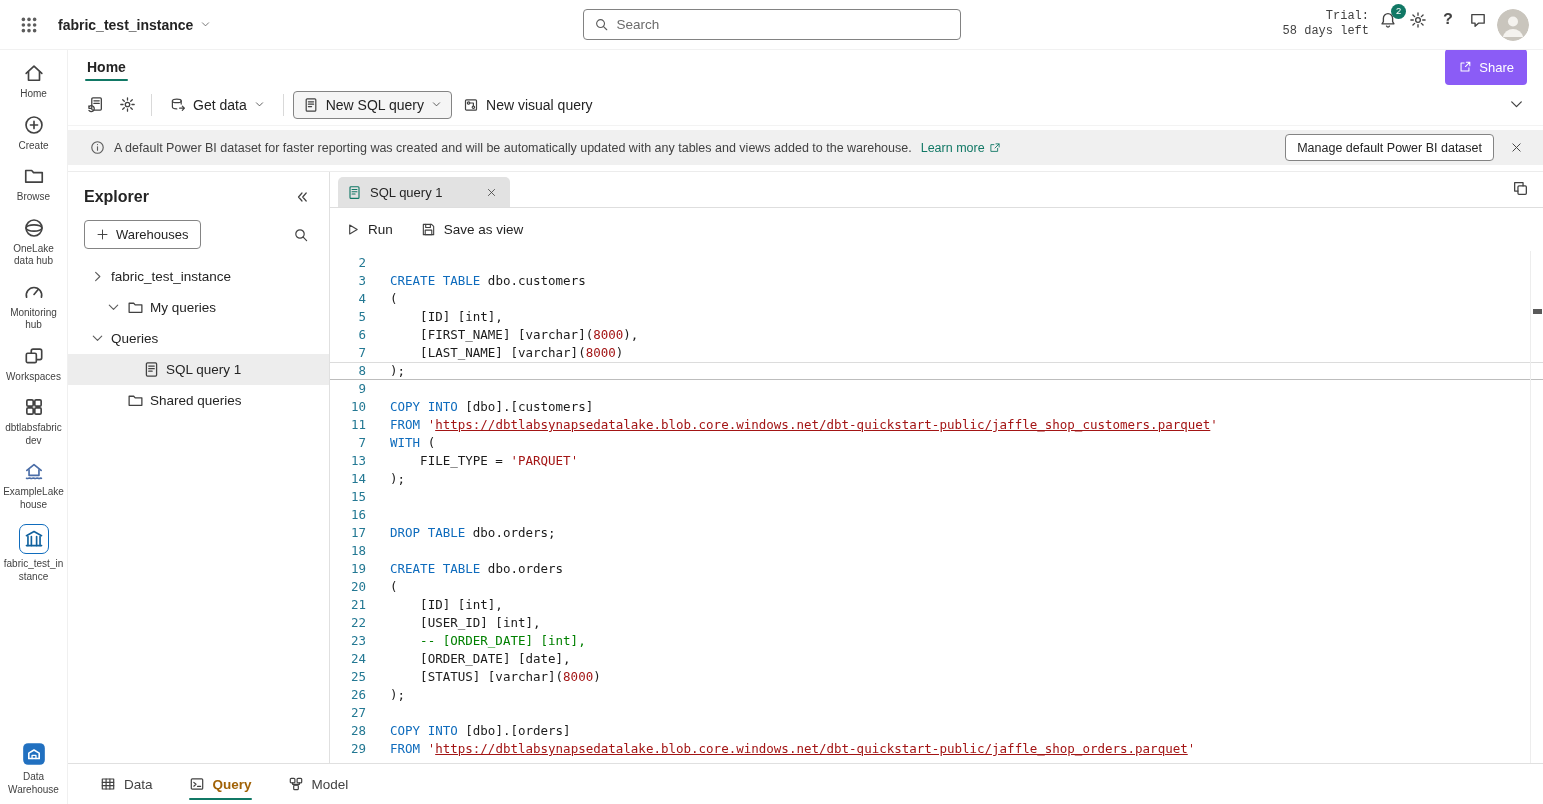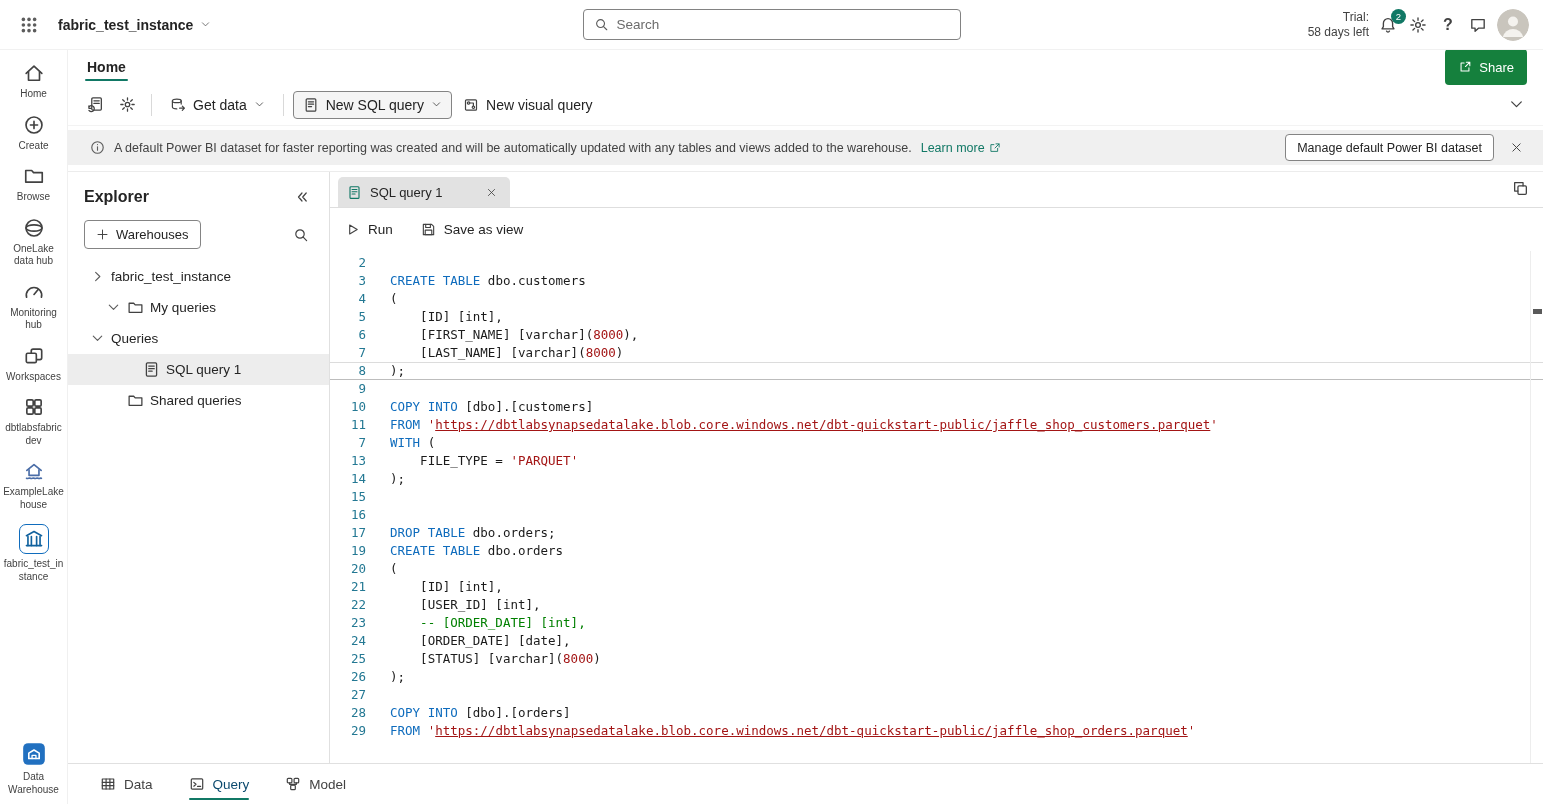--- a/index.html
+++ b/index.html
@@ -15,21 +15,21 @@
   
   .topbar { height:50px; flex:0 0 auto; display:flex; align-items:center; padding:0 14px; gap:14px; position:relative; border-bottom:1px solid #f1f1f1; }
   .waffle-btn { width:30px; height:30px; display:flex; align-items:center; justify-content:center; cursor:pointer; }
   .waffle-btn .ic { width:18px; height:18px; color:#5c5c5c; }
   .app-title { display:flex; align-items:center; gap:7px; font-size:14px; font-weight:700; cursor:pointer; }
   .app-title .ic { color:#5c5c5c; }
   .search-box { position:absolute; left:50%; transform:translateX(-50%); top:9px; width:378px; height:31px; border:1px solid #828282; border-radius:4px; display:flex; align-items:center; gap:8px; padding:0 10px; background:#fff; }
   .search-box .ic { width:15px; height:15px; color:#5c5c5c; }
   .search-input { border:none; outline:none; flex:1; font-size:13.5px; font-family:inherit; color:#242424; background:transparent; }
   .search-input::placeholder { color:#6b6b6b; }
-  .top-right { margin-left:auto; display:flex; align-items:center; gap:8px; }
+  .top-right { margin-left:auto; display:flex; gap:8px;font-family:Liberation Mono, monospace; }
   .trial { text-align:right; font-size:12px; color:#424242; line-height:15px; cursor:pointer; }
   .icon-btn { width:22px; height:22px; display:flex; align-items:center; justify-content:center; cursor:pointer; position:relative; }
   .icon-btn .ic { width:18px; height:18px; }
   .badge { position:absolute; top:-5px; right:-7px; min-width:15px; height:15px; border-radius:8px; background:#117865; color:#fff; font-size:9.5px; display:flex; align-items:center; justify-content:center; padding:0 3px; }
   .qmark { font-size:16px; font-weight:700; color:#424242; line-height:1; }
   .avatar { width:32px; height:32px; border-radius:50%; overflow:hidden; cursor:pointer; }
 
   
   .lower { flex:1; display:flex; min-height:0; }
   .rail { width:68px; flex:0 0 auto; display:flex; flex-direction:column; align-items:center; padding:12px 0 8px; border-right:1px solid #f0f0f0; }
@@ -42,21 +42,21 @@
   .ic[data-name="lakehouse-icon"] { color:#4a6da7; }
   .ic[data-name="warehouse-icon"] { color:#11629e; }
   .ic[data-name="data-warehouse-icon"] { width:26px; height:26px; }
 
   .right-col { flex:1; display:flex; flex-direction:column; min-width:0; }
 
   
   .ribbon-row { height:34px; flex:0 0 auto; display:flex; align-items:center; padding:0 16px; }
   .home-tab { font-size:14px; font-weight:700; position:relative; padding:7px 3px; cursor:pointer; }
   .home-tab::after { content:""; position:absolute; left:1px; right:1px; bottom:1px; height:2.5px; border-radius:2px; background:#117865; }
-  .share-btn { margin-left:auto; display:flex; align-items:center; gap:7px; background:#15803d; color:#fff; border:none; border-radius:4px; height:35px; padding:18px 13px; font-size:13px; font-family:inherit; cursor:pointer; }
+  .share-btn { margin-left:auto; display:flex; align-items:center; gap:7px; background:#8b5cf6; color:#fff; border:none; border-radius:4px; height:35px; padding:18px 13px; font-size:13px; font-family:inherit; cursor:pointer; }
   .share-btn .ic { width:14px; height:14px; color:#fff; }
 
   
   .toolbar-row { height:42px; flex:0 0 auto; display:flex; align-items:center; padding:0 12px; gap:2px; border-bottom:1px solid #f3f3f3; }
   .tb-icon-btn { width:30px; height:30px; display:flex; align-items:center; justify-content:center; cursor:pointer; border-radius:4px; }
   .tb-icon-btn .ic { width:17px; height:17px; }
   .tb-sep { width:1px; height:22px; background:#d9d9d9; margin:0 7px; }
   .tb-btn { display:flex; align-items:center; gap:7px; font-size:14px; padding:5px 9px; border-radius:4px; cursor:pointer; white-space:nowrap; }
   .tb-btn.boxed { border:1px solid #848484; background:#f5f5f5; }
   .tb-btn .chev { width:11px; height:11px; }
@@ -112,21 +112,21 @@
   .tk-u { color:#a31515; text-decoration:underline; }
   .tk-n { color:#a31515; }
   .tk-c { color:#008000;margin-top:24px; }
   .overview { position:absolute; top:0; right:0; bottom:0; width:13px; border-left:1px solid #ededed; }
   .ruler-mark { position:absolute; top:58px; left:2px; width:9px; height:5px; background:#5a5a5a; }
 
   
   .bottombar { height:41px; flex:0 0 auto; border-top:1px solid #e0e0e0; display:flex; align-items:center; padding:0 32px; gap:36px; }
   .bb-item { display:flex; align-items:center; gap:8px; font-size:13.5px; color:#424242; height:100%; position:relative; cursor:pointer; }
   .bb-item .ic { width:16px; height:16px; }
-  .bb-item.active { font-weight:400; color:#0c4a6e; }
+  .bb-item.active { font-weight:700; color:#a16207; }
   .bb-item.active::after { content:""; position:absolute; left:0; right:0; bottom:4px; height:2.5px; border-radius:2px; background:#117865; }
 </style>
 </head>
 <body>
 
 <div class="app" data-name="fabric-app">
 
   <header class="topbar" data-name="top-bar">
     <div class="waffle-btn" data-name="app-launcher-button">
       <span class="ic" data-name="waffle-icon">
@@ -565,20 +565,21 @@
                 <div class="cl current" data-name="code-line-8"><span class="ln">8</span><span class="code"><span class="tk-p">);</span></span></div>
                 <div class="cl" data-name="code-line-9"><span class="ln">9</span><span class="code"></span></div>
                 <div class="cl" data-name="code-line-10"><span class="ln">10</span><span class="code"><span class="tk-k">COPY</span><span class="tk-p"> </span><span class="tk-k">INTO</span><span class="tk-p"> [dbo].[customers]</span></span></div>
                 <div class="cl" data-name="code-line-11"><span class="ln">11</span><span class="code"><span class="tk-k">FROM</span><span class="tk-p"> </span><span class="tk-s">'</span><span class="tk-u">https://dbtlabsynapsedatalake.blob.core.windows.net/dbt-quickstart-public/jaffle_shop_customers.parquet</span><span class="tk-s">'</span></span></div>
                 <div class="cl" data-name="code-line-12"><span class="ln">7</span><span class="code"><span class="tk-k">WITH</span><span class="tk-p"> (</span></span></div>
                 <div class="cl" data-name="code-line-13"><span class="ln">13</span><span class="code"><span class="tk-p">    FILE_TYPE = </span><span class="tk-s">'PARQUET'</span></span></div>
                 <div class="cl" data-name="code-line-14"><span class="ln">14</span><span class="code"><span class="tk-p">);</span></span></div>
                 <div class="cl" data-name="code-line-15"><span class="ln">15</span><span class="code"></span></div>
                 <div class="cl" data-name="code-line-16"><span class="ln">16</span><span class="code"></span></div>
                 <div class="cl" data-name="code-line-17"><span class="ln">17</span><span class="code"><span class="tk-k">DROP</span><span class="tk-p"> </span><span class="tk-k">TABLE</span><span class="tk-p"> dbo.orders;</span></span></div>
+                <div class="cl" data-name="code-line-18"><span class="ln">18</span><span class="code"></span></div>
                 <div class="cl" data-name="code-line-19"><span class="ln">19</span><span class="code"><span class="tk-k">CREATE</span><span class="tk-p"> </span><span class="tk-k">TABLE</span><span class="tk-p"> dbo.orders</span></span></div>
                 <div class="cl" data-name="code-line-20"><span class="ln">20</span><span class="code"><span class="tk-p">(</span></span></div>
                 <div class="cl" data-name="code-line-21"><span class="ln">21</span><span class="code"><span class="tk-p">    [ID] [int],</span></span></div>
                 <div class="cl" data-name="code-line-22"><span class="ln">22</span><span class="code"><span class="tk-p">    [USER_ID] [int],</span></span></div>
                 <div class="cl" data-name="code-line-23"><span class="ln">23</span><span class="code"><span class="tk-c">    -- [ORDER_DATE] [int],</span></span></div>
                 <div class="cl" data-name="code-line-24"><span class="ln">24</span><span class="code"><span class="tk-p">    [ORDER_DATE] [date],</span></span></div>
                 <div class="cl" data-name="code-line-25"><span class="ln">25</span><span class="code"><span class="tk-p">    [STATUS] [varchar](</span><span class="tk-n">8000</span><span class="tk-p">)</span></span></div>
                 <div class="cl" data-name="code-line-26"><span class="ln">26</span><span class="code"><span class="tk-p">);</span></span></div>
                 <div class="cl" data-name="code-line-27"><span class="ln">27</span><span class="code"></span></div>
                 <div class="cl" data-name="code-line-28"><span class="ln">28</span><span class="code"><span class="tk-k">COPY</span><span class="tk-p"> </span><span class="tk-k">INTO</span><span class="tk-p"> [dbo].[orders]</span></span></div>

